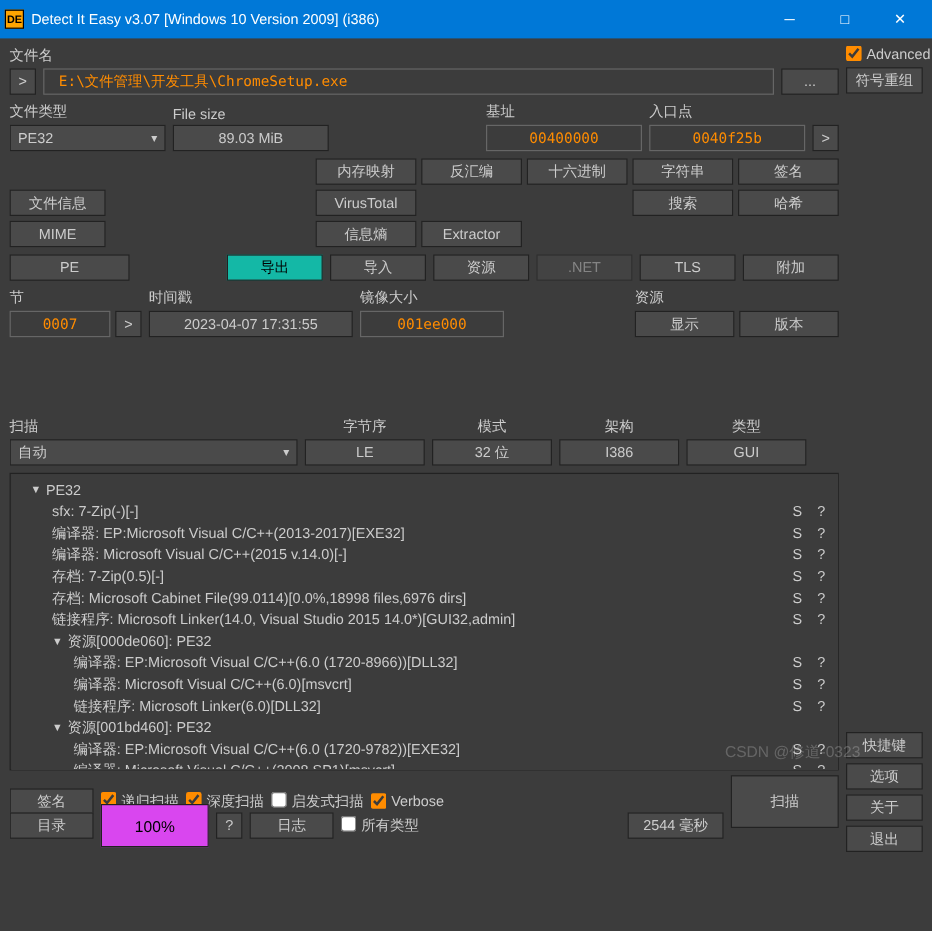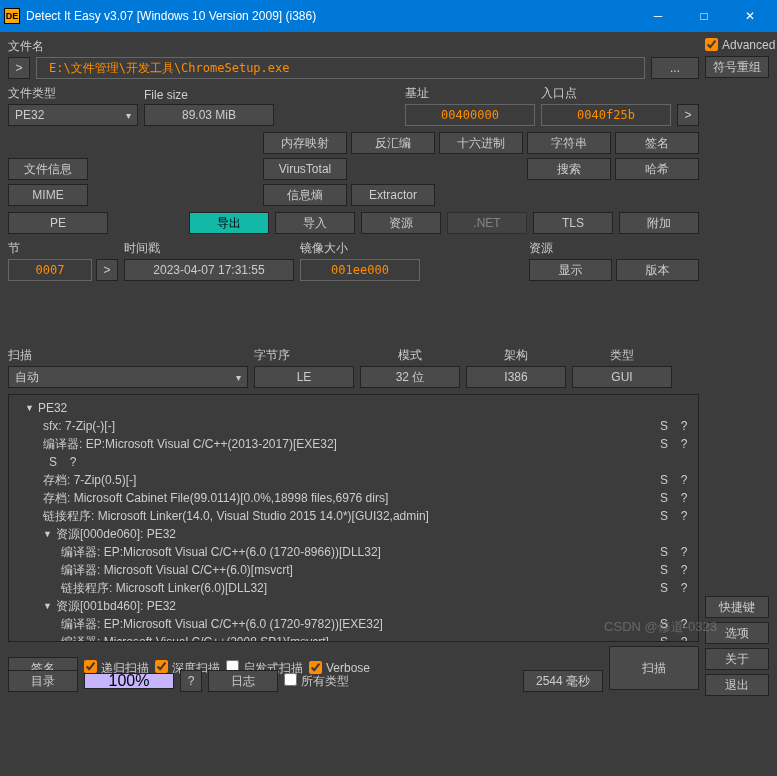--- a/index.html
+++ b/index.html
@@ -24,21 +24,21 @@
 .side .btn, .side .chk { width:64px; }
 .chk { display:flex; align-items:flex-start; gap:4px; font-size:12px; }
 .chk input { accent-color:#ff8c00; }
 .tree { background:#3c3c3c; border:1px solid #222; height:248px; overflow:auto; font-size:12px; padding:4px; }
 .trow { display:flex; align-items:center; height:18px; }
 .trow .txt { flex:1; white-space:nowrap; overflow:hidden; text-overflow:ellipsis; }
 .trow .s { width:20px; text-align:center; color:#ccc; }
 .trow .q { width:20px; text-align:center; color:#ccc; }
 .tri { color:#ccc; margin-right:4px; font-size:9px; }
 .bottombar { display:flex; align-items:center; gap:6px; padding:4px 0; }
-.progress { background:#c4b5fd; height:16px; border:1px solid #222; color:#000; display:flex; align-items:center; justify-content:center; font-size:16px; }
+.progress { background:#d946ef; height:36px; border:1px solid #222; color:#000; display:flex; align-items:center; justify-content:center; font-size:13px; }
 .watermark { position:fixed; right:60px; bottom:140px; color:rgba(200,200,200,0.3); font-size:13px; pointer-events:none; }
 </style>
 </head>
 <body>
 
 <div class="titlebar">
   <div class="icon">DE</div>
   <div class="title">Detect It Easy v3.07 [Windows 10 Version 2009] (i386)</div>
   <div class="winbtn">─</div>
   <div class="winbtn">□</div>
@@ -136,21 +136,21 @@
 </div>
 
 <div style="height:60px"></div>
 
 <div class="row">
   <div class="col" style="width:240px">
     <div class="lbl">扫描</div>
     <div class="select">自动</div>
   </div>
   <div class="col" style="width:100px">
-    <div class="lbl" style="text-align:left">字节序</div>
+    <div class="lbl" style="text-align:center">字节序</div>
     <div class="btn">LE</div>
   </div>
   <div class="col" style="width:100px">
     <div class="lbl" style="text-align:center">模式</div>
     <div class="btn">32 位</div>
   </div>
   <div class="col" style="width:100px">
     <div class="lbl" style="text-align:center">架构</div>
     <div class="btn">I386</div>
   </div>
@@ -175,20 +175,21 @@
           <span class="q">?</span>
         </div>
         <div class="trow">
           <span style="width:30px"></span>
           <span class="txt">编译器: EP:Microsoft Visual C/C++(2013-2017)[EXE32]</span>
           <span class="s">S</span>
           <span class="q">?</span>
         </div>
         <div class="trow">
           <span style="width:30px"></span>
+          <span class="txt">编译器: Microsoft Visual C/C++(2015 v.14.0)[-]</span>
           <span class="s">S</span>
           <span class="q">?</span>
         </div>
         <div class="trow">
           <span style="width:30px"></span>
           <span class="txt">存档: 7-Zip(0.5)[-]</span>
           <span class="s">S</span>
           <span class="q">?</span>
         </div>
         <div class="trow">

